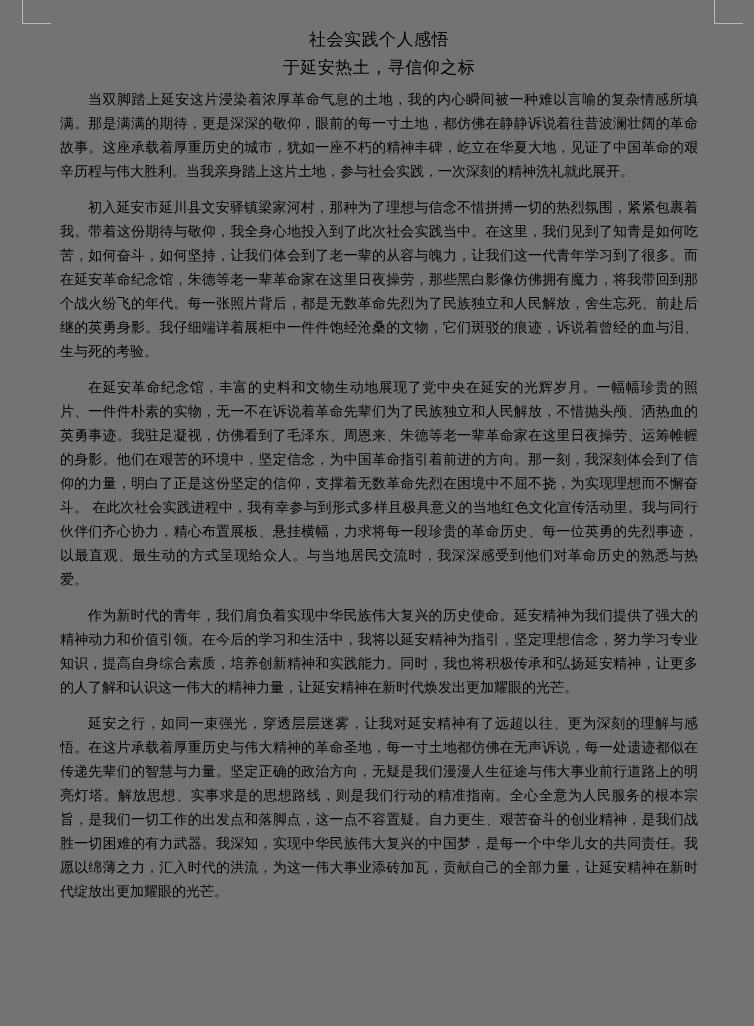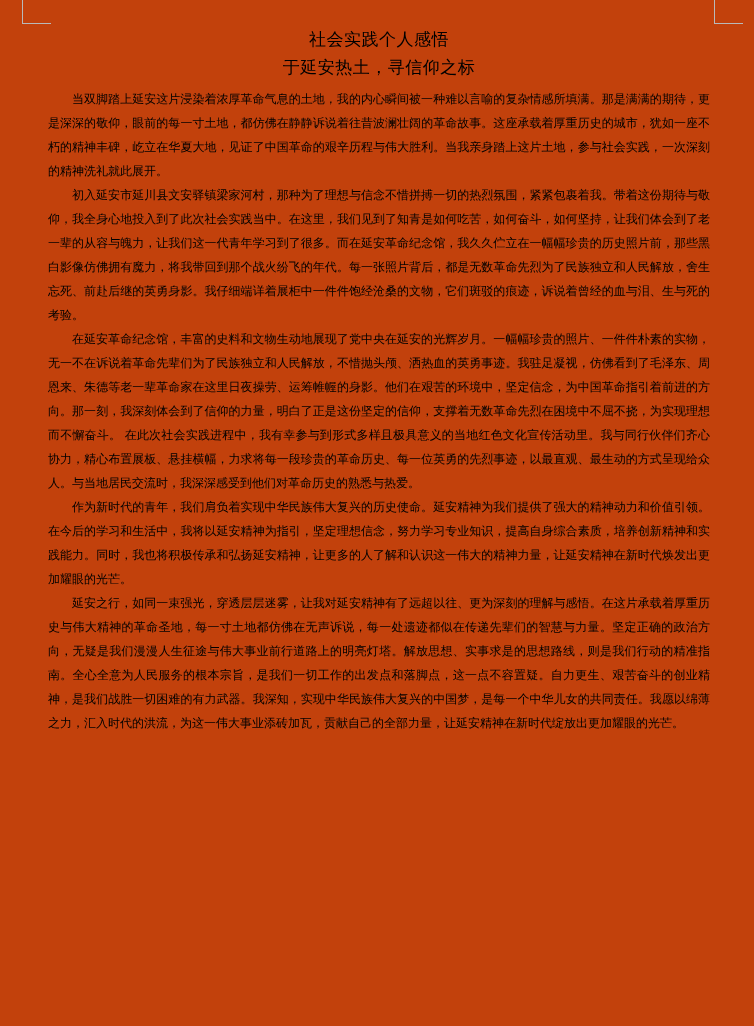--- a/index.html
+++ b/index.html
@@ -4,21 +4,21 @@
 <style>
   html, body {
     margin: 0;
     padding: 0;
     background: #ffffff;
   }
   .page {
     position: relative;
     width: 754px;
     height: 1026px;
-    background: #c2410c;
+    background: #737373;
     font-family: "Liberation Sans", sans-serif;
     overflow: hidden;
   }
   .crop-mark {
     position: absolute;
     top: 0;
     width: 28px;
     height: 23px;
     border-left: 1px solid #b9b9b9;
     border-bottom: 1px solid #b9b9b9;
@@ -35,40 +35,40 @@
   .doc-title, .doc-subtitle {
     margin: 0;
     text-align: center;
     font-size: 17px;
     font-weight: normal;
     line-height: 28px;
     color: #000000;
     letter-spacing: 0.5px;
   }
   .para {
-    margin: 0;
-    font-size: 12px;
+    margin: 12px;
+    font-size: 14px;
     line-height: 24px;
     text-align: justify;
     text-indent: 2em;
     color: #000000;
     word-break: break-all;
   }
   .para.first { margin-top: 5px; }
 </style>
 </head>
 <body>
 
 <div class="page">
   <div class="crop-mark tl"></div>
   <div class="crop-mark tr"></div>
 
   <div class="content">
     <h1 class="doc-title">社会实践个人感悟</h1>
     <h2 class="doc-subtitle">于延安热土，寻信仰之标</h2>
 
     <p class="para first">当双脚踏上延安这片浸染着浓厚革命气息的土地，我的内心瞬间被一种难以言喻的复杂情感所填满。那是满满的期待，更是深深的敬仰，眼前的每一寸土地，都仿佛在静静诉说着往昔波澜壮阔的革命故事。这座承载着厚重历史的城市，犹如一座不朽的精神丰碑，屹立在华夏大地，见证了中国革命的艰辛历程与伟大胜利。当我亲身踏上这片土地，参与社会实践，一次深刻的精神洗礼就此展开。</p>
-    <p class="para">初入延安市延川县文安驿镇梁家河村，那种为了理想与信念不惜拼搏一切的热烈氛围，紧紧包裹着我。带着这份期待与敬仰，我全身心地投入到了此次社会实践当中。在这里，我们见到了知青是如何吃苦，如何奋斗，如何坚持，让我们体会到了老一辈的从容与魄力，让我们这一代青年学习到了很多。而在延安革命纪念馆，我久久伫立在一幅幅珍贵的历史照片前，那些黑白影像仿佛拥有魔力，将我带回到那个战火纷飞的年代。每一张照片背后，都是无数革命先烈为了民族独立和人民解放，舍生忘死、前赴后继的英勇身影。我仔细端详着展柜中一件件饱经沧桑的文物，它们斑驳的痕迹，诉说着曾经的血与泪、生与死的考验。</p>
+    <p class="para">初入延安市延川县文安驿镇梁家河村，那种为了理想与信念不惜拼搏一切的热烈氛围，紧紧包裹着我。带着这份期待与敬仰，我全身心地投入到了此次社会实践当中。在这里，我们见到了知青是如何吃苦，如何奋斗，如何坚持，让我们体会到了老一辈的从容与魄力，让我们这一代青年学习到了很多。而在延安革命纪念馆，朱德等老一辈革命家在这里日夜操劳，那些黑白影像仿佛拥有魔力，将我带回到那个战火纷飞的年代。每一张照片背后，都是无数革命先烈为了民族独立和人民解放，舍生忘死、前赴后继的英勇身影。我仔细端详着展柜中一件件饱经沧桑的文物，它们斑驳的痕迹，诉说着曾经的血与泪、生与死的考验。</p>
     <p class="para">在延安革命纪念馆，丰富的史料和文物生动地展现了党中央在延安的光辉岁月。一幅幅珍贵的照片、一件件朴素的实物，无一不在诉说着革命先辈们为了民族独立和人民解放，不惜抛头颅、洒热血的英勇事迹。我驻足凝视，仿佛看到了毛泽东、周恩来、朱德等老一辈革命家在这里日夜操劳、运筹帷幄的身影。他们在艰苦的环境中，坚定信念，为中国革命指引着前进的方向。那一刻，我深刻体会到了信仰的力量，明白了正是这份坚定的信仰，支撑着无数革命先烈在困境中不屈不挠，为实现理想而不懈奋斗。 在此次社会实践进程中，我有幸参与到形式多样且极具意义的当地红色文化宣传活动里。我与同行伙伴们齐心协力，精心布置展板、悬挂横幅，力求将每一段珍贵的革命历史、每一位英勇的先烈事迹，以最直观、最生动的方式呈现给众人。与当地居民交流时，我深深感受到他们对革命历史的熟悉与热爱。</p>
     <p class="para">作为新时代的青年，我们肩负着实现中华民族伟大复兴的历史使命。延安精神为我们提供了强大的精神动力和价值引领。在今后的学习和生活中，我将以延安精神为指引，坚定理想信念，努力学习专业知识，提高自身综合素质，培养创新精神和实践能力。同时，我也将积极传承和弘扬延安精神，让更多的人了解和认识这一伟大的精神力量，让延安精神在新时代焕发出更加耀眼的光芒。</p>
     <p class="para">延安之行，如同一束强光，穿透层层迷雾，让我对延安精神有了远超以往、更为深刻的理解与感悟。在这片承载着厚重历史与伟大精神的革命圣地，每一寸土地都仿佛在无声诉说，每一处遗迹都似在传递先辈们的智慧与力量。坚定正确的政治方向，无疑是我们漫漫人生征途与伟大事业前行道路上的明亮灯塔。解放思想、实事求是的思想路线，则是我们行动的精准指南。全心全意为人民服务的根本宗旨，是我们一切工作的出发点和落脚点，这一点不容置疑。自力更生、艰苦奋斗的创业精神，是我们战胜一切困难的有力武器。我深知，实现中华民族伟大复兴的中国梦，是每一个中华儿女的共同责任。我愿以绵薄之力，汇入时代的洪流，为这一伟大事业添砖加瓦，贡献自己的全部力量，让延安精神在新时代绽放出更加耀眼的光芒。</p>
   </div>
 </div>
 
 </body></html>

